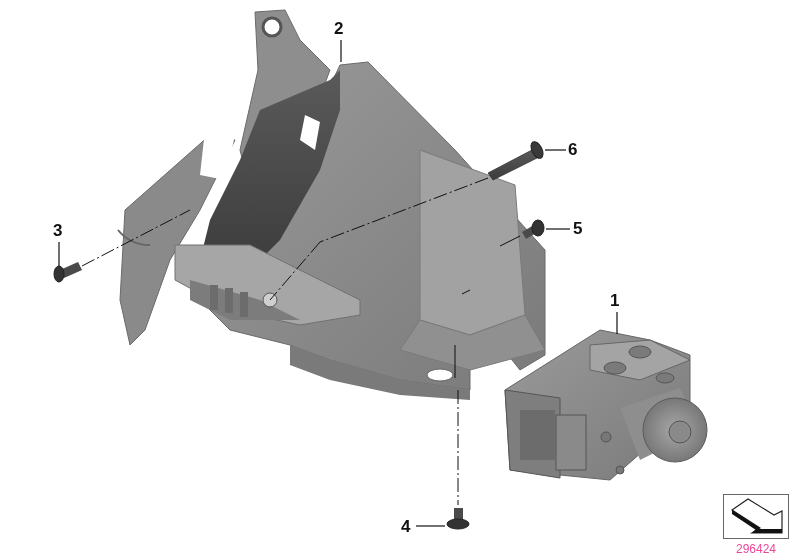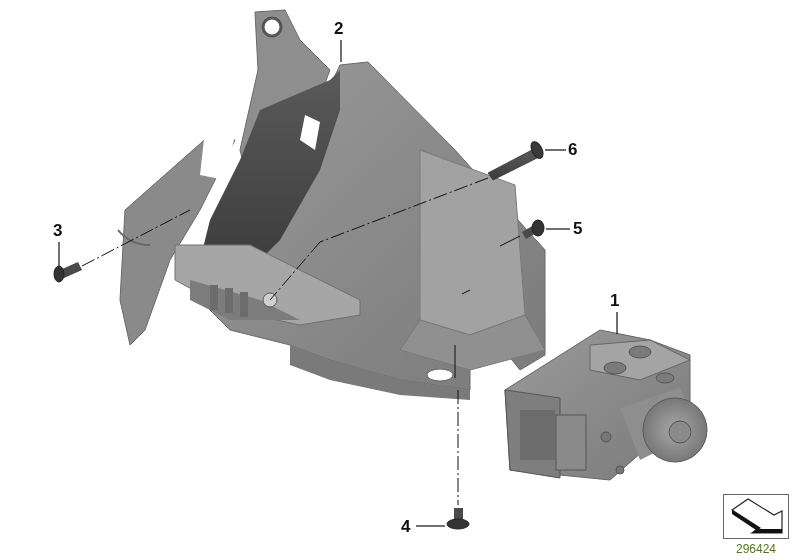--- a/index.html
+++ b/index.html
@@ -1,20 +1,20 @@
 <!DOCTYPE html>
 <html><head>
 <meta charset="utf-8">
 <style>
   html,body{margin:0;padding:0;background:#ffffff;}
   body{width:800px;height:560px;position:relative;overflow:hidden;font-family:"Liberation Sans",sans-serif;}
   #stage{position:absolute;left:0;top:0;width:800px;height:560px;}
   .callout{position:absolute;font-family:"Liberation Sans",sans-serif;font-weight:bold;font-size:17px;color:#111;line-height:1;}
   .ref-box{position:absolute;left:723px;top:494px;width:66px;height:45px;border:1px solid #666;background:#fff;box-sizing:border-box;}
-  .ref-number{position:absolute;left:723px;top:542px;width:66px;text-align:center;font-size:12px;color:#4d7c0f;font-family:"Liberation Sans",sans-serif;}
+  .ref-number{position:absolute;left:723px;top:542px;width:66px;text-align:center;font-size:12px;color:#ec4899;font-family:"Liberation Sans",sans-serif;}
 </style>
 </head>
 <body>
 
 <div id="stage">
   <svg width="800" height="560" viewBox="0 0 800 560" xmlns="http://www.w3.org/2000/svg">
     <defs>
       <linearGradient id="gBody" x1="0" y1="0" x2="1" y2="1">
         <stop offset="0" stop-color="#9a9a9a"></stop>
         <stop offset="1" stop-color="#7a7a7a"></stop>

